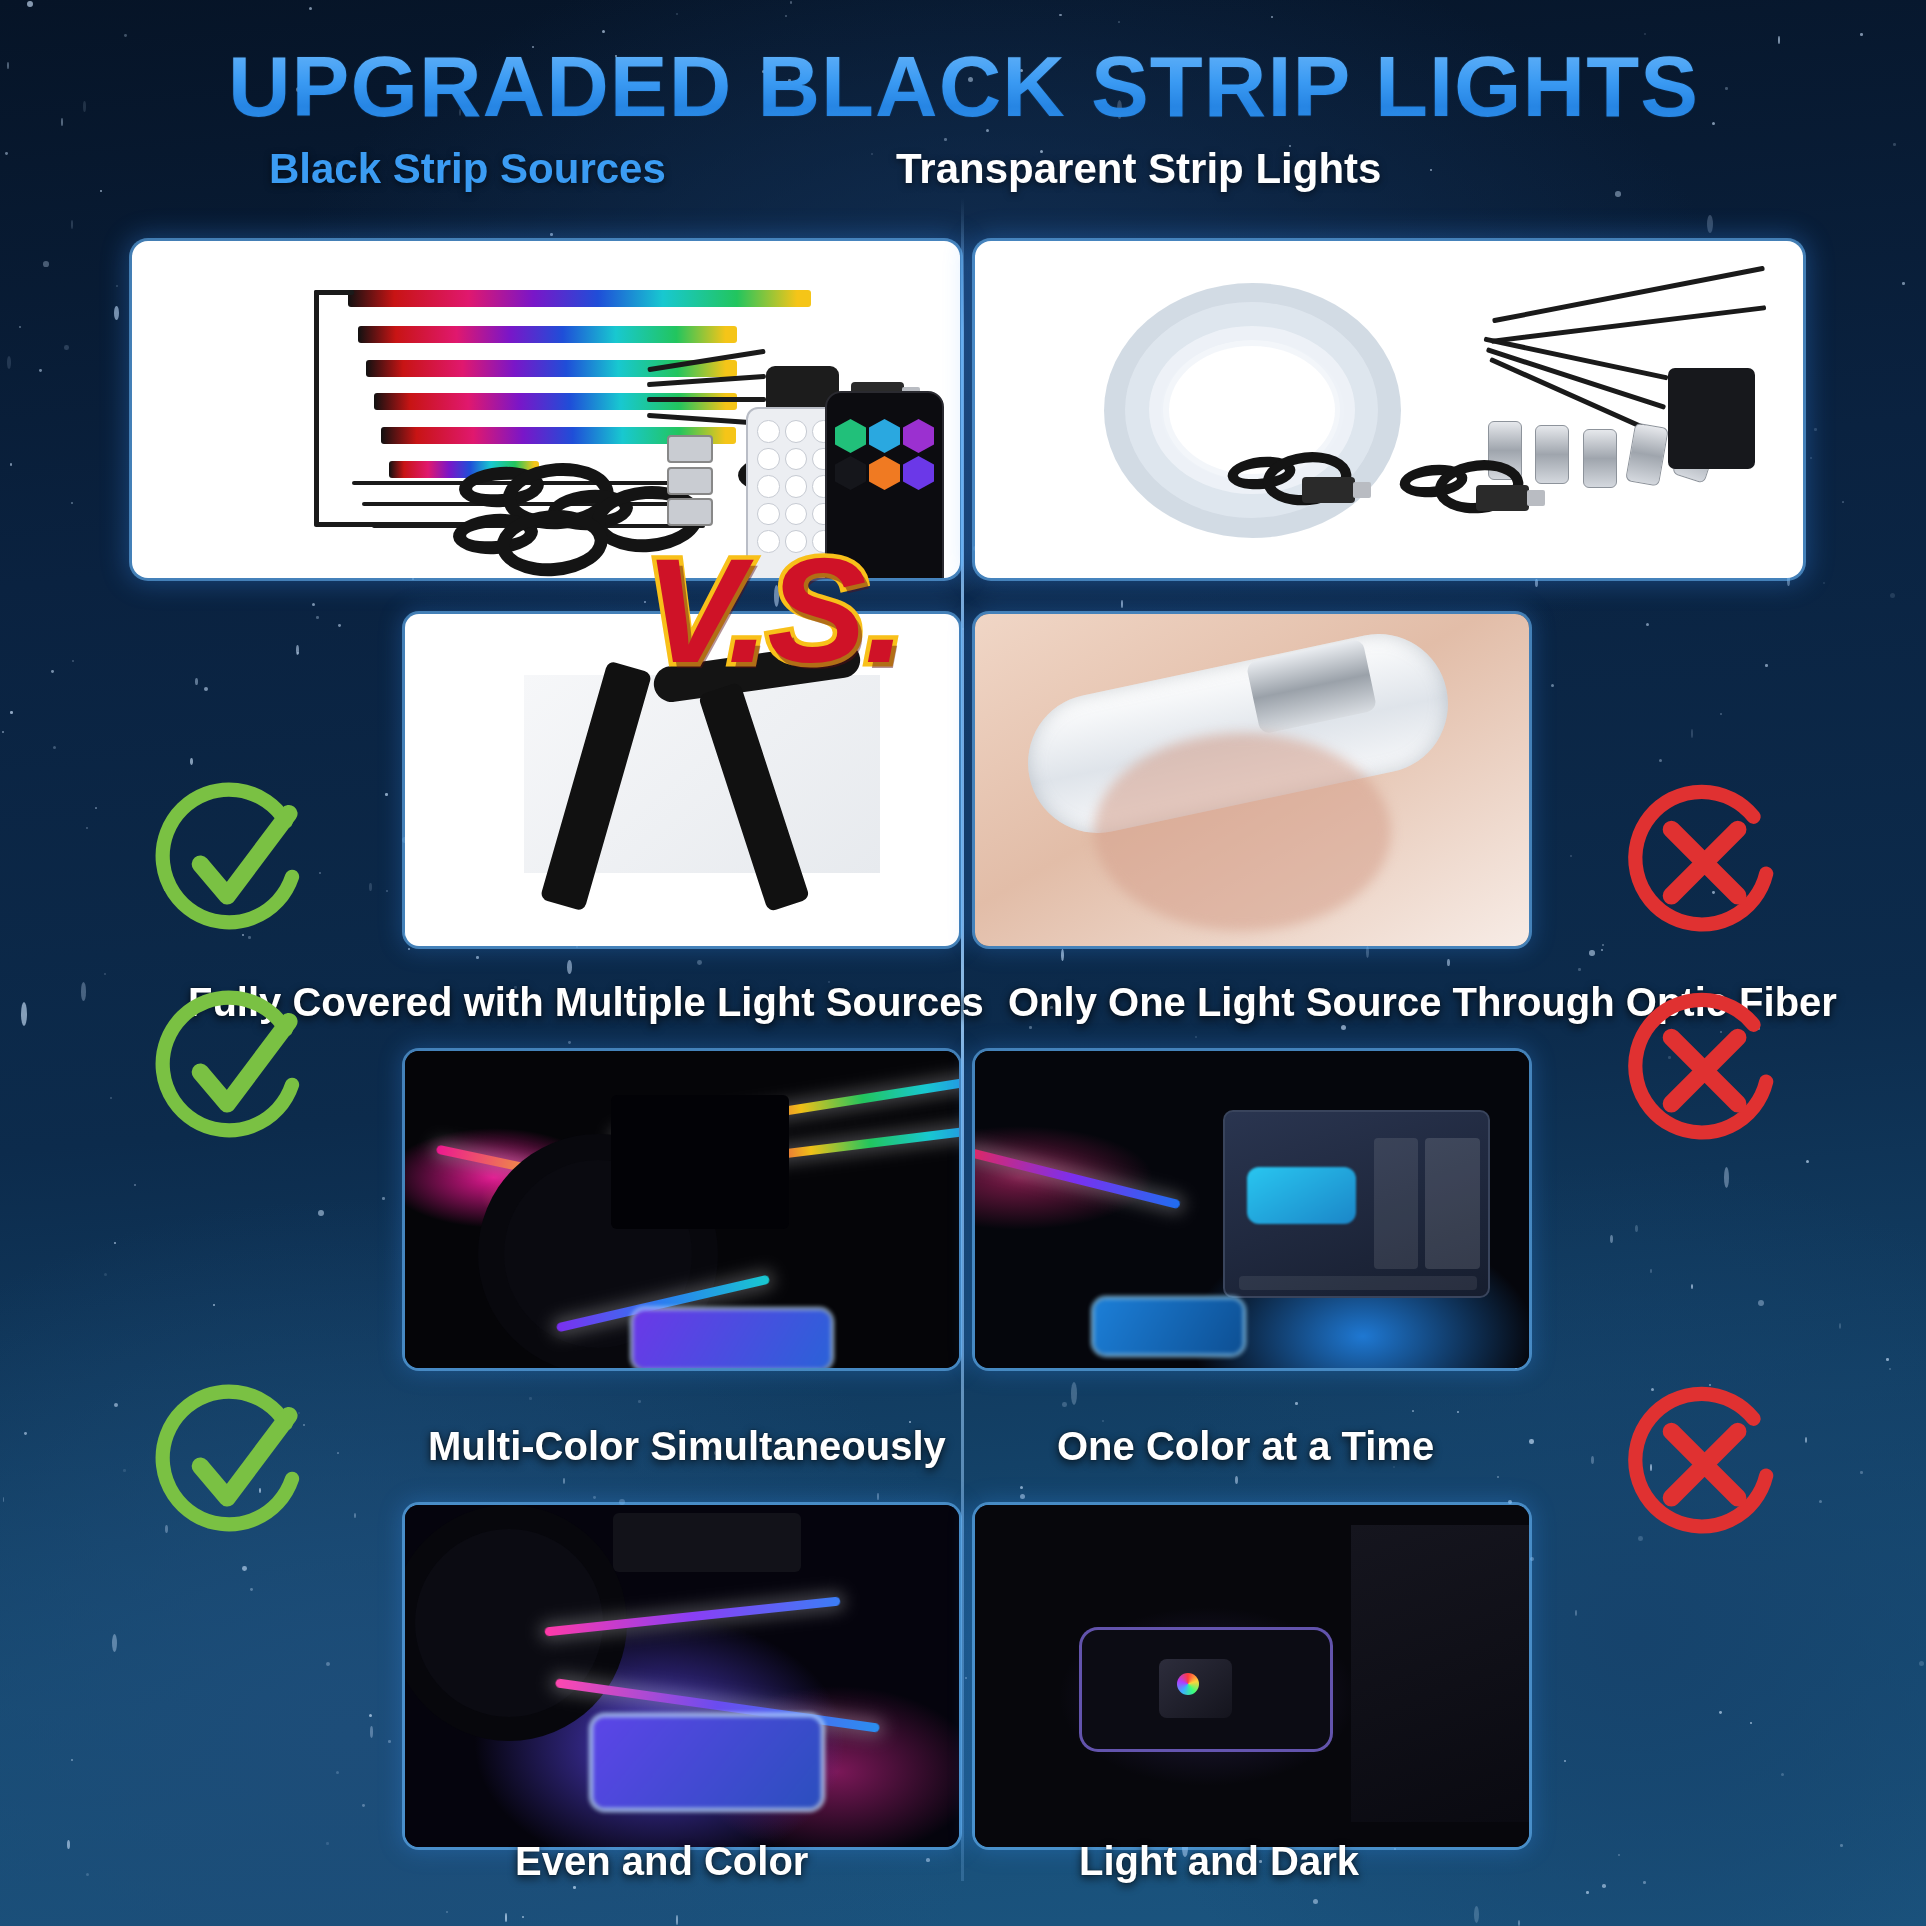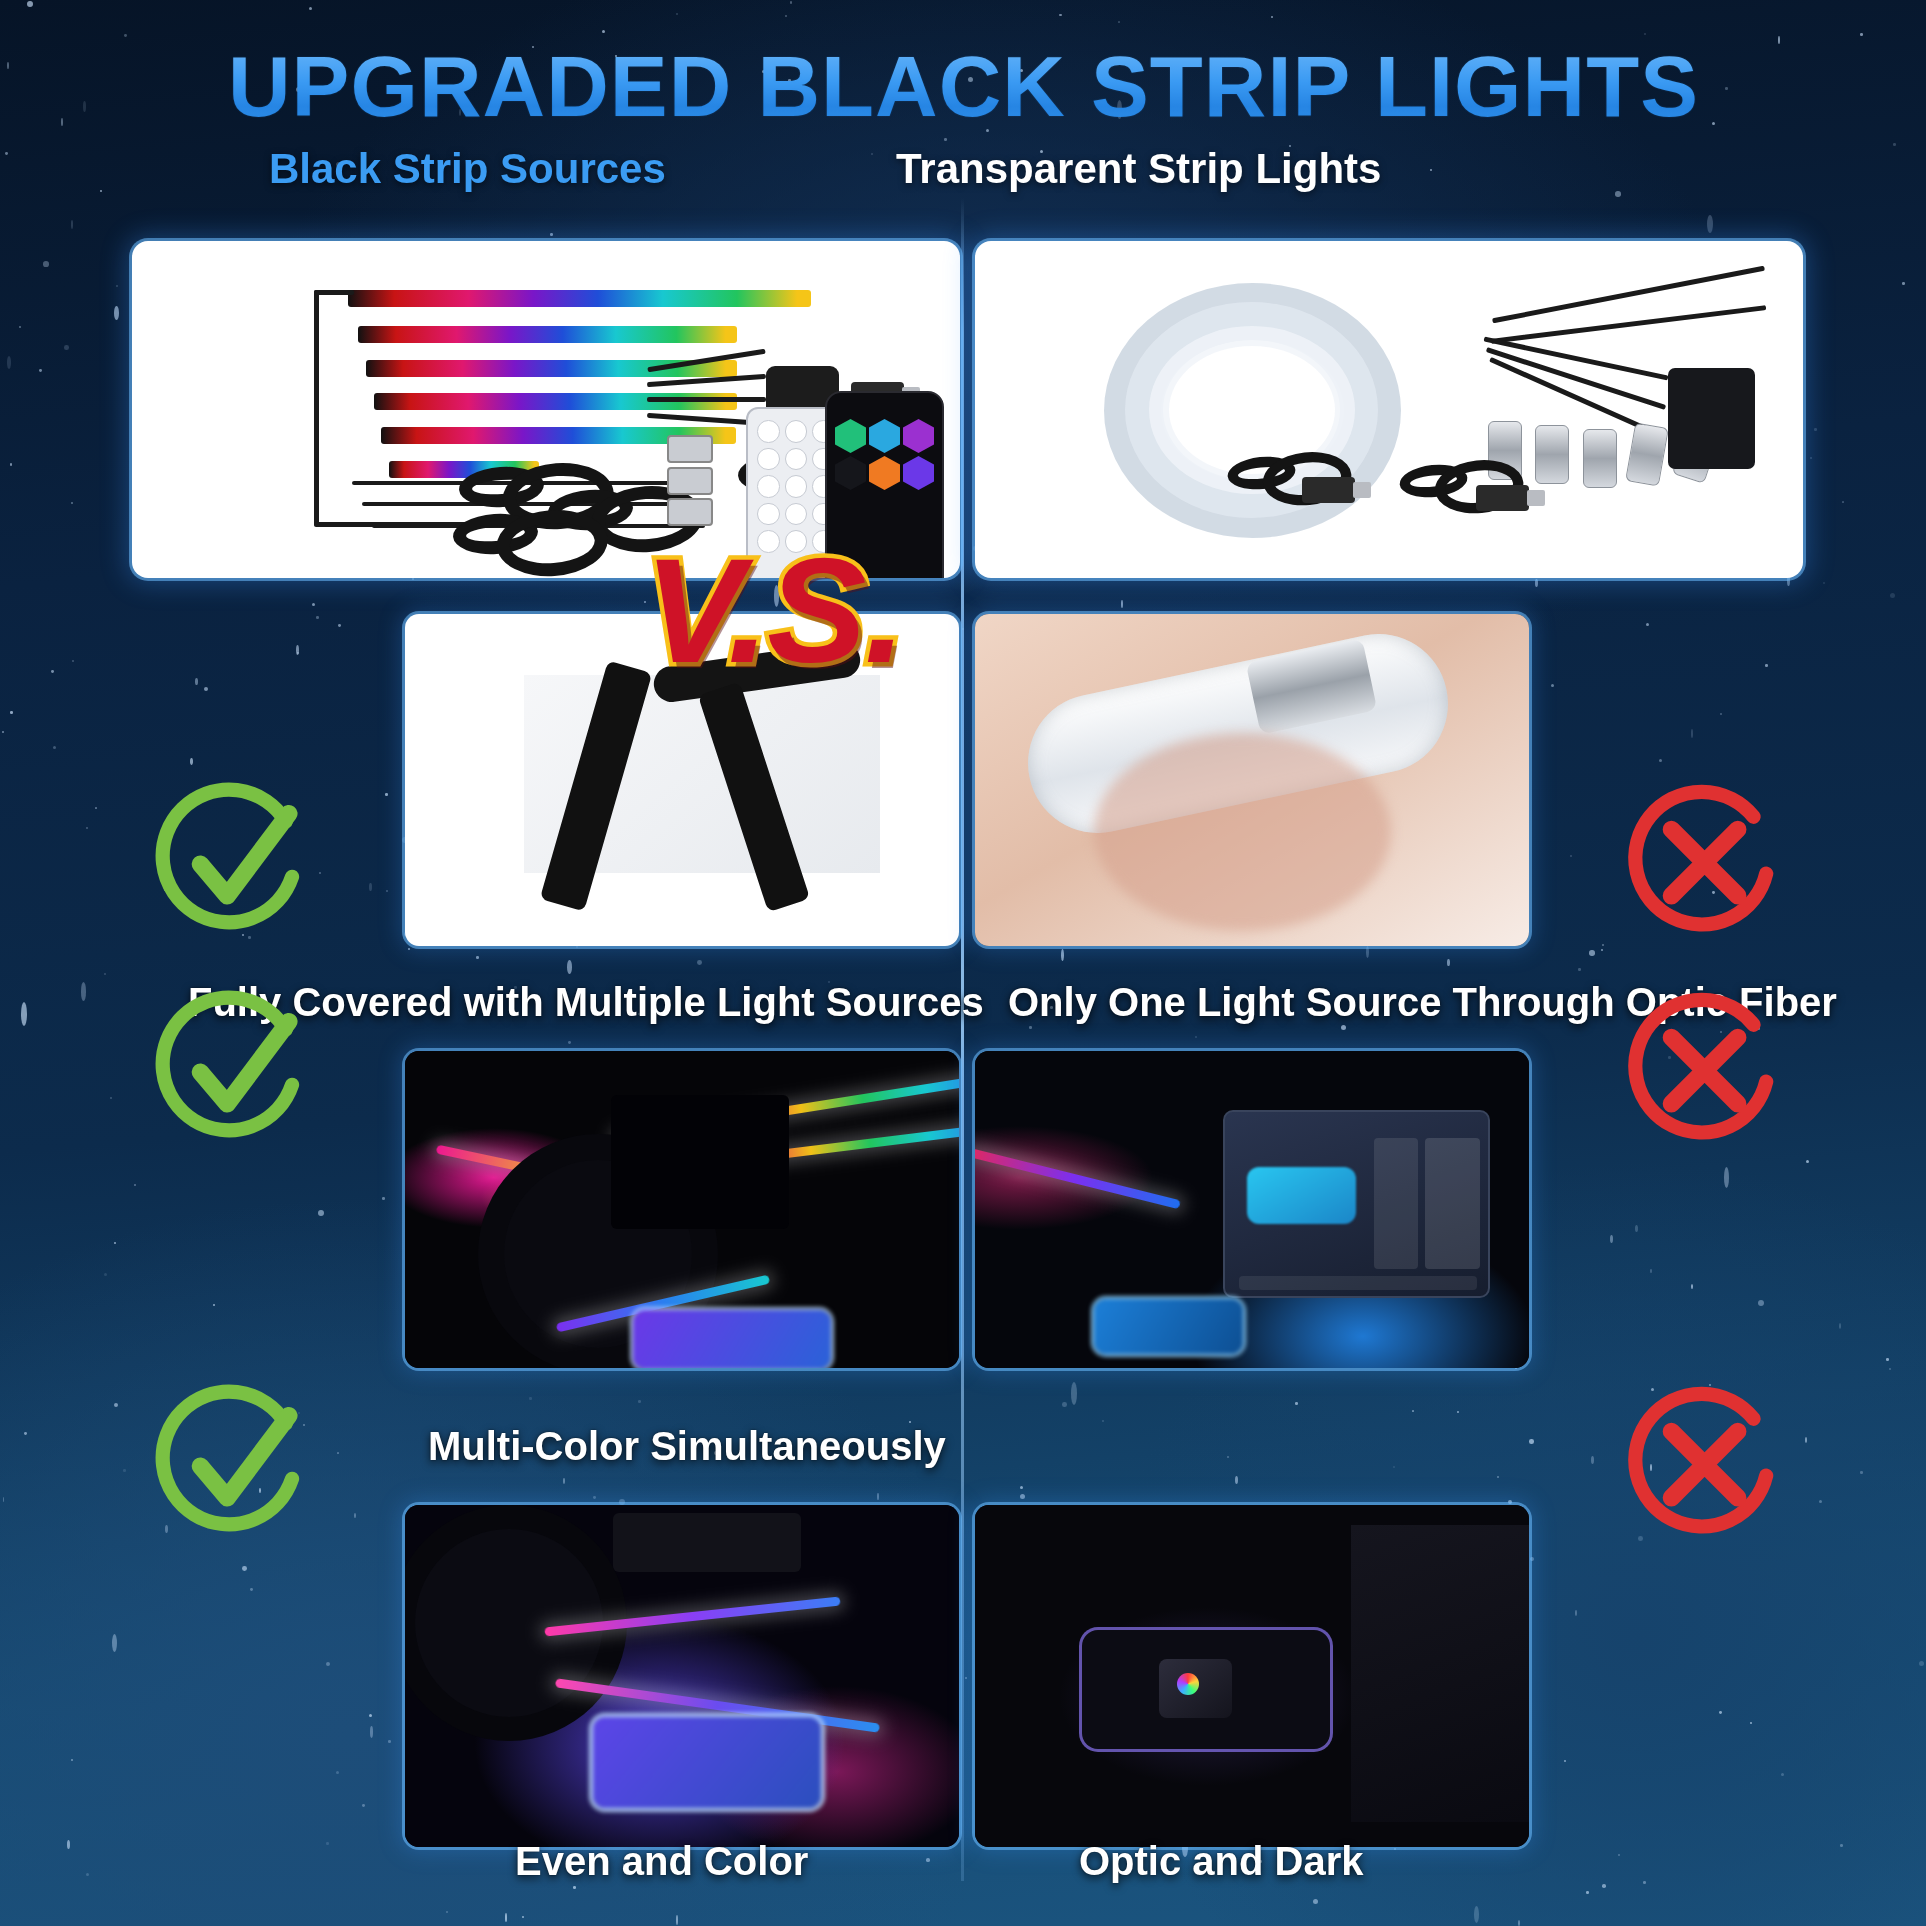--- a/index.html
+++ b/index.html
@@ -802,20 +802,21 @@
     <div class="blurpanel" style="left:119px;top:248px;width:149px;height:55px;
          background:linear-gradient(120deg,#1c7fd8,#0d4f93);box-shadow:0 0 0 3px rgba(150,215,255,.85);"></div>
   </div>
   <div class="mark" style="left:1624px; top:990px;">
     <svg viewBox="0 0 100 100">
       <path d="M82 22 A42 42 0 1 0 90 58" fill="none" stroke="#e03131" stroke-width="9" stroke-linecap="round"></path>
       <path d="M30 30 L72 72 M72 30 L30 72" fill="none" stroke="#e03131" stroke-width="11" stroke-linecap="round"></path>
     </svg>
   </div>
   <div class="caption" style="left:428px; top:1424px;">Multi-Color Simultaneously</div>
+  <div class="caption" style="left:1057px; top:1424px;">One Color at a Time</div>
 
   <div class="mark" style="left:153px; top:1384px;">
     <svg viewBox="0 0 100 100">
       <path d="M84 25 A42 42 0 1 0 88 60" fill="none" stroke="#7ac143" stroke-width="9" stroke-linecap="round"></path>
       <path d="M30 52 L47 72 L86 20" fill="none" stroke="#7ac143" stroke-width="11" stroke-linecap="round" stroke-linejoin="round"></path>
     </svg>
   </div>
   <div class="photo" style="left:405px; top:1505px; width:554px; height:342px; background:#05040d;">
     <div style="position:absolute;inset:0;background:
          radial-gradient(ellipse 257px 178px at 46% 70%, rgba(90,70,235,.85) 0%, rgba(10,8,40,0) 72%),
@@ -844,16 +845,16 @@
     <div style="position:absolute;left:376px;top:20px;width:178px;height:297px;
          background:linear-gradient(160deg,#15151e,#0a0a11);"></div>
   </div>
   <div class="mark" style="left:1624px; top:1384px;">
     <svg viewBox="0 0 100 100">
       <path d="M82 22 A42 42 0 1 0 90 58" fill="none" stroke="#e03131" stroke-width="9" stroke-linecap="round"></path>
       <path d="M30 30 L72 72 M72 30 L30 72" fill="none" stroke="#e03131" stroke-width="11" stroke-linecap="round"></path>
     </svg>
   </div>
   <div class="caption" style="left:515px; top:1839px;">Even and Color</div>
-  <div class="caption" style="left:1079px; top:1839px;">Optic and Dark</div>
+  <div class="caption" style="left:1079px; top:1839px;">Light and Dark</div>
 
 </div>
 
 
 </body></html>

